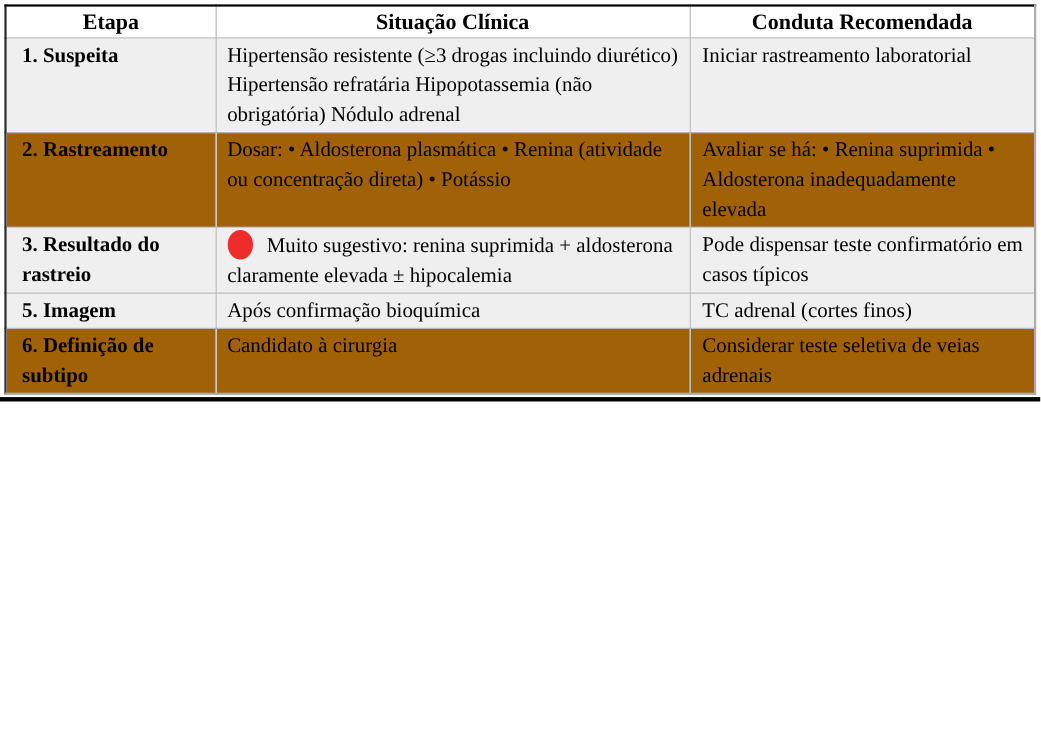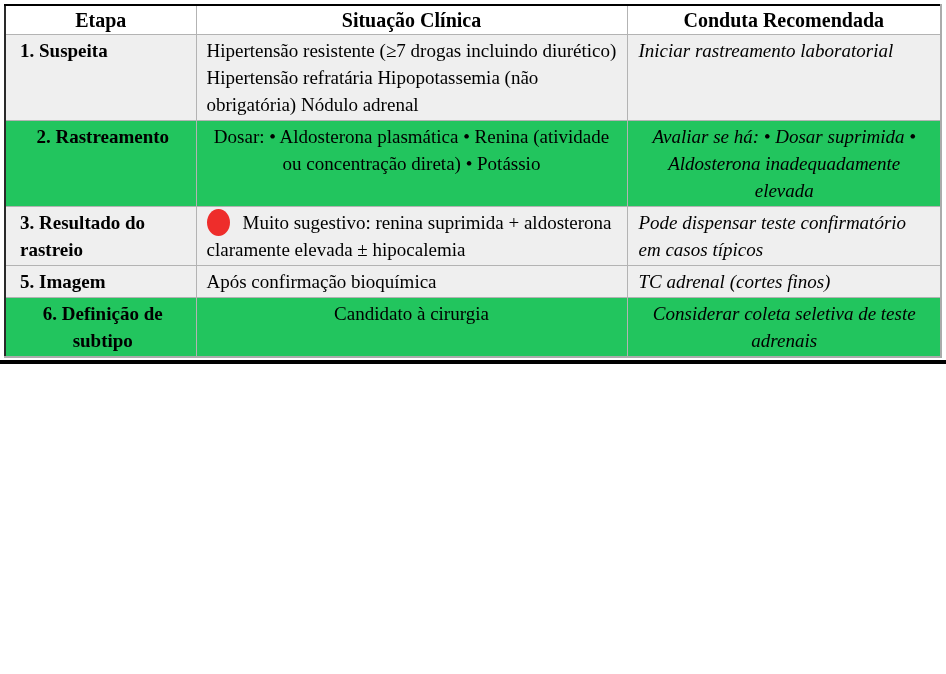--- a/index.html
+++ b/index.html
@@ -36,26 +36,26 @@
   }
   th {
     font-weight: bold;
     text-align: center;
     font-size: 20px;
     line-height: 26px;
     padding: 1px 4px;
     background: #ffffff;
   }
   tr.shade td { background: #efefef; }
-  tr.plain td { background: #22c55e; text-align: center; }
+  tr.plain td { background: #a16207; }
   td.etapa {
     font-weight: bold;
     padding-left: 14px;
   }
-  td.conduta { padding-left: 11px; font-style: italic; }
+  td.conduta { padding-left: 11px; }
   .dot {
     display: inline-block;
     width: 23px;
     height: 27px;
     border-radius: 50%;
     margin-right: 13px;
     vertical-align: -7px;
   }
   .bottom-bar {
     width: 946px;
@@ -77,41 +77,41 @@
     <thead>
       <tr>
         <th>Etapa</th>
         <th>Situação Clínica</th>
         <th>Conduta Recomendada</th>
       </tr>
     </thead>
     <tbody>
       <tr class="shade">
         <td class="etapa">1. Suspeita</td>
-        <td class="situacao">Hipertensão resistente (≥7 drogas incluindo diurético) Hipertensão refratária Hipopotassemia (não obrigatória) Nódulo adrenal</td>
+        <td class="situacao">Hipertensão resistente (≥3 drogas incluindo diurético) Hipertensão refratária Hipopotassemia (não obrigatória) Nódulo adrenal</td>
         <td class="conduta">Iniciar rastreamento laboratorial</td>
       </tr>
       <tr class="plain">
         <td class="etapa">2. Rastreamento</td>
         <td class="situacao">Dosar: • Aldosterona plasmática • Renina (atividade ou concentração direta) • Potássio</td>
-        <td class="conduta">Avaliar se há: • Dosar suprimida • Aldosterona inadequadamente elevada</td>
+        <td class="conduta">Avaliar se há: • Renina suprimida • Aldosterona inadequadamente elevada</td>
       </tr>
       <tr class="shade">
         <td class="etapa">3. Resultado do rastreio</td>
         <td class="situacao">
           <span class="dot" style="background-color: rgb(238, 45, 43);"></span><span>Muito sugestivo: renina suprimida + aldosterona claramente elevada ± hipocalemia</span>
         </td>
         <td class="conduta">Pode dispensar teste confirmatório em casos típicos</td>
       </tr>
       <tr class="shade">
         <td class="etapa">5. Imagem</td>
         <td class="situacao">Após confirmação bioquímica</td>
         <td class="conduta">TC adrenal (cortes finos)</td>
       </tr>
       <tr class="plain">
         <td class="etapa">6. Definição de subtipo</td>
         <td class="situacao">Candidato à cirurgia</td>
-        <td class="conduta">Considerar coleta seletiva de teste adrenais</td>
+        <td class="conduta">Considerar teste seletiva de veias adrenais</td>
       </tr>
     </tbody>
   </table>
   <div class="bottom-bar"></div>
 </div>
 
 </body></html>

